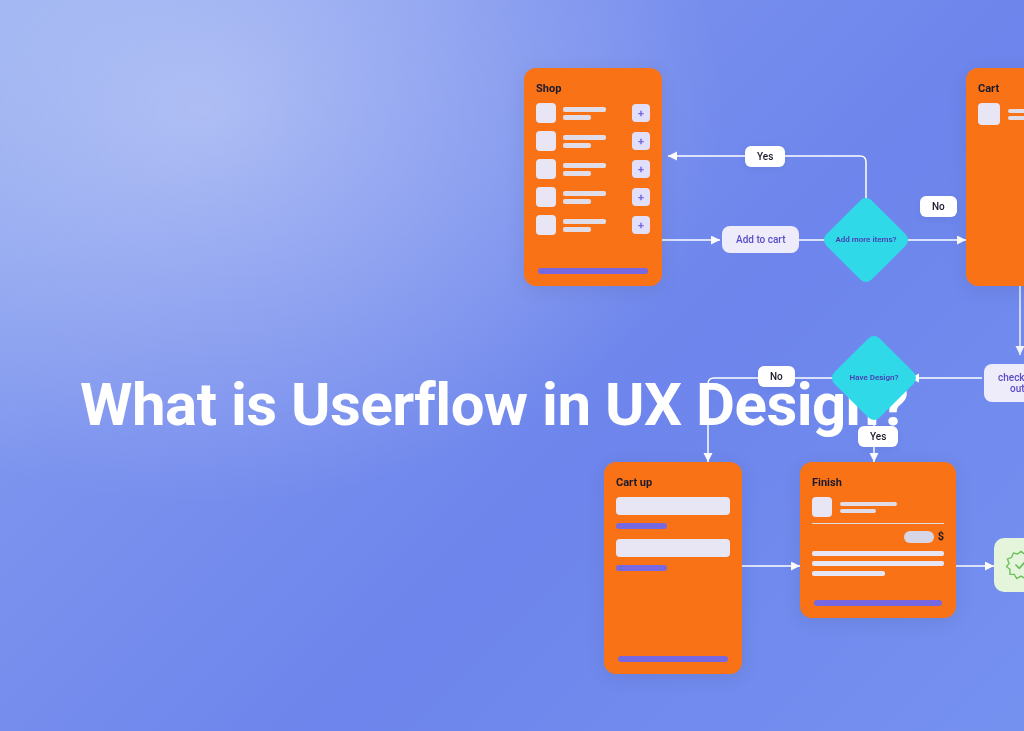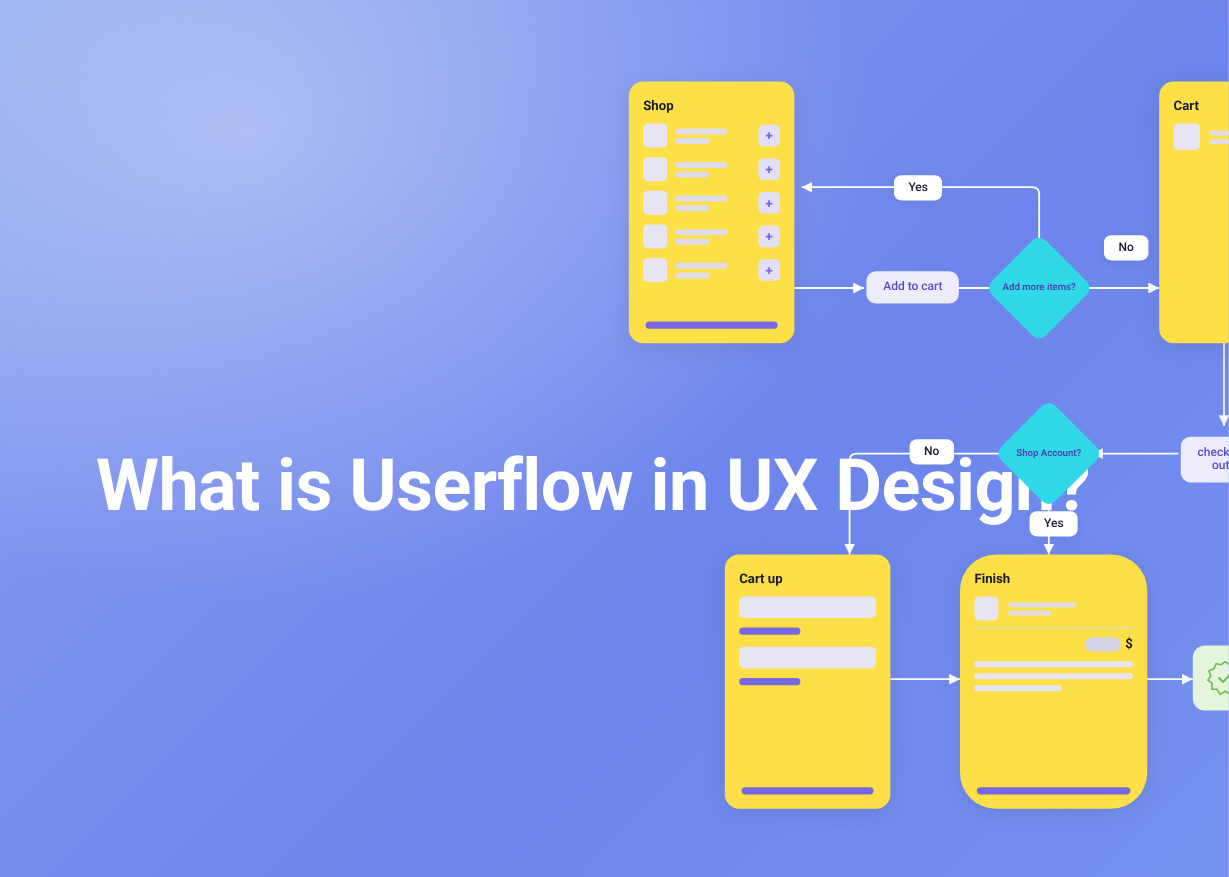--- a/index.html
+++ b/index.html
@@ -28,21 +28,21 @@
   position: absolute;
   top: 0;
   left: 0;
   width: 1024px;
   height: 731px;
   pointer-events: none;
 }
 
 .card {
   position: absolute;
-  background: #fde047;
+  background: #f97316;
   border-radius: 12px;
   box-shadow: 0 4px 20px rgba(0,0,0,0.08);
   padding: 14px 12px 12px 12px;
 }
 .card-title {
   font-size: 11px;
   font-weight: 700;
   color: #1a1a2e;
   margin-bottom: 8px;
 }
@@ -299,37 +299,37 @@
 
 <div class="label-pill" style="left:920px; top:196px;">No</div>
 
 <div class="diamond" style="left:834px; top:208px;">
   <span>Add more items?</span>
 </div>
 
 <div class="flow-box" style="left:984px; top:364px;">check out</div>
 
 <div class="diamond" style="left:842px; top:346px;">
-  <span>Shop Account?</span>
+  <span>Have Design?</span>
 </div>
 
 <div class="label-pill" style="left:758px; top:366px;">No</div>
 
 <div class="label-pill" style="left:858px; top:426px;">Yes</div>
 
 <div class="card" style="left:604px; top:462px; width:138px; height:212px;">
   <div class="card-title">Cart up</div>
   <div class="signup-block"></div>
   <div class="signup-bar"></div>
   <div class="signup-block"></div>
   <div class="signup-bar"></div>
   <div class="card-bottom-bar"></div>
 </div>
 
-<div class="card" style="left:800px; top:462px; width:156px; height:212px;border-radius:30px;">
+<div class="card" style="left:800px; top:462px; width:156px; height:156px;">
   <div class="card-title">Finish</div>
   <div class="finish-header">
     <div class="finish-thumb"></div>
     <div class="finish-lines">
         <div class="finish-line w1"></div>
         <div class="finish-line w2"></div>
       </div>
   </div>
   <div class="finish-divider"></div>
   <div class="finish-price-row">

